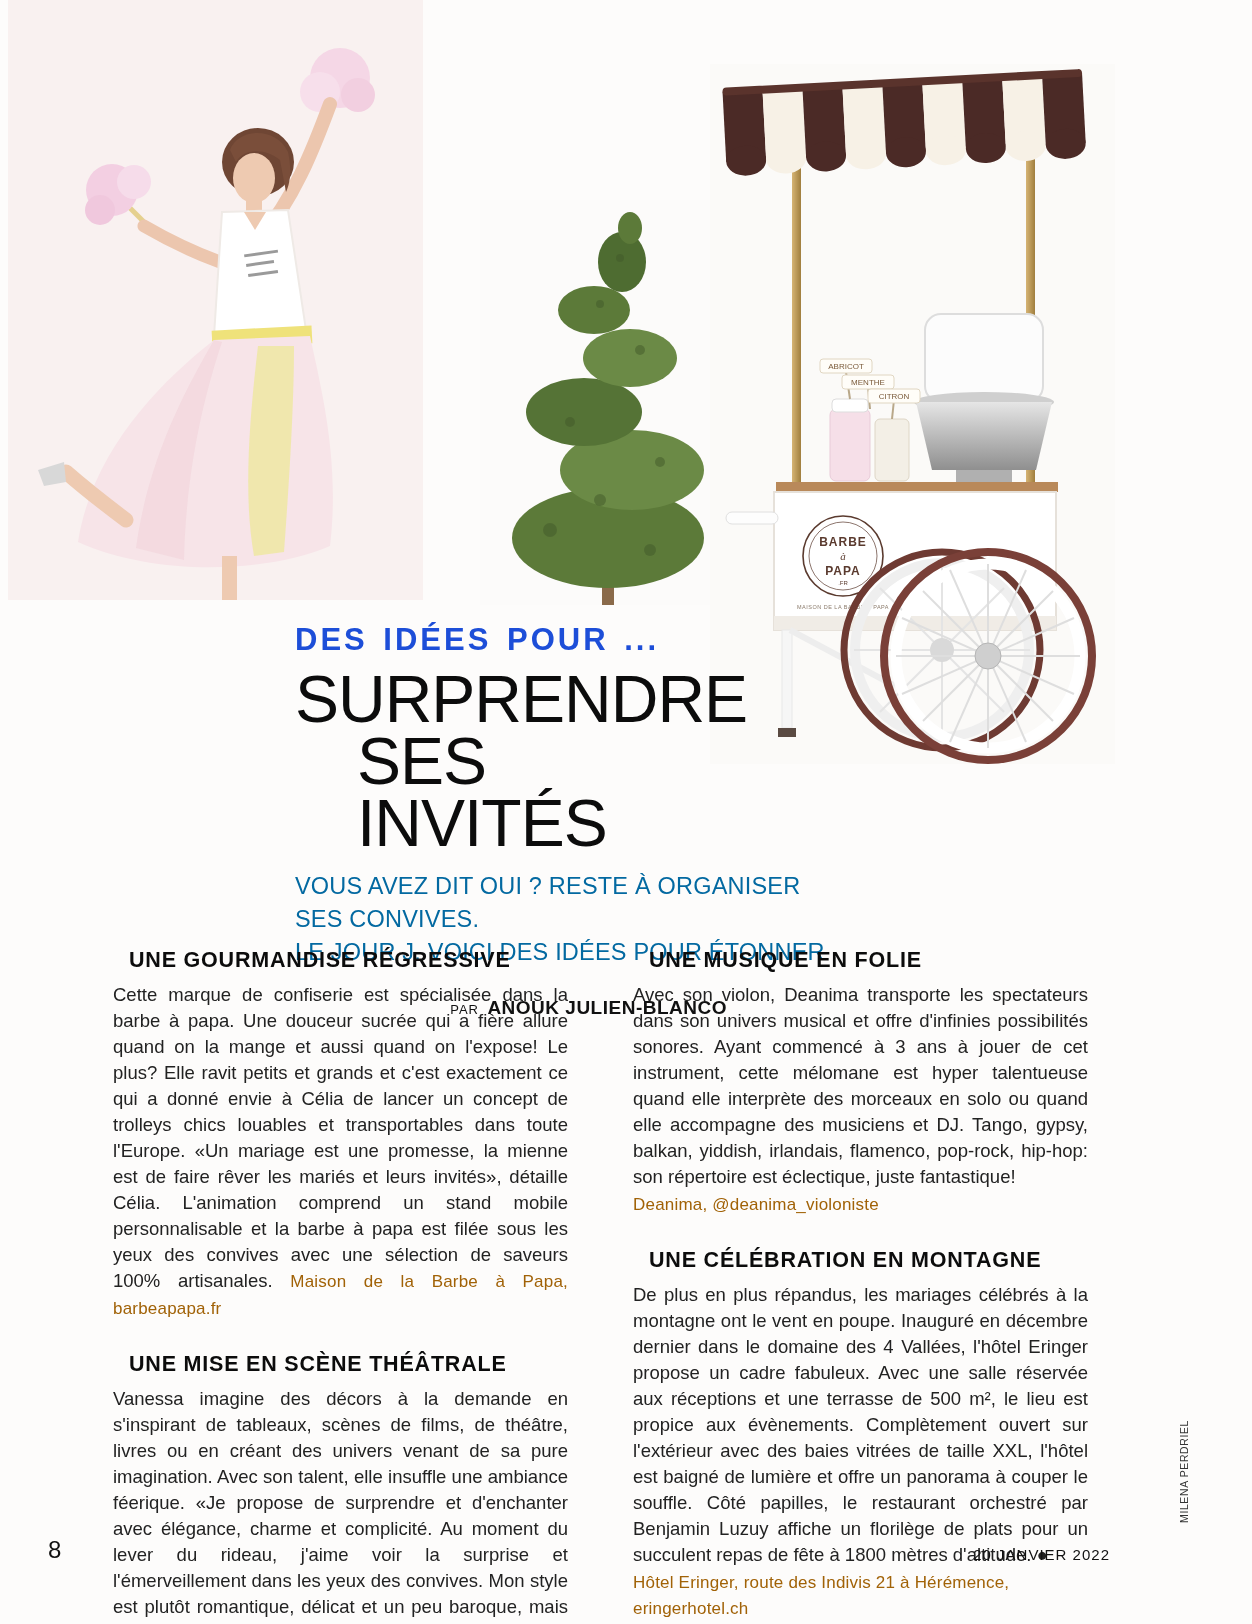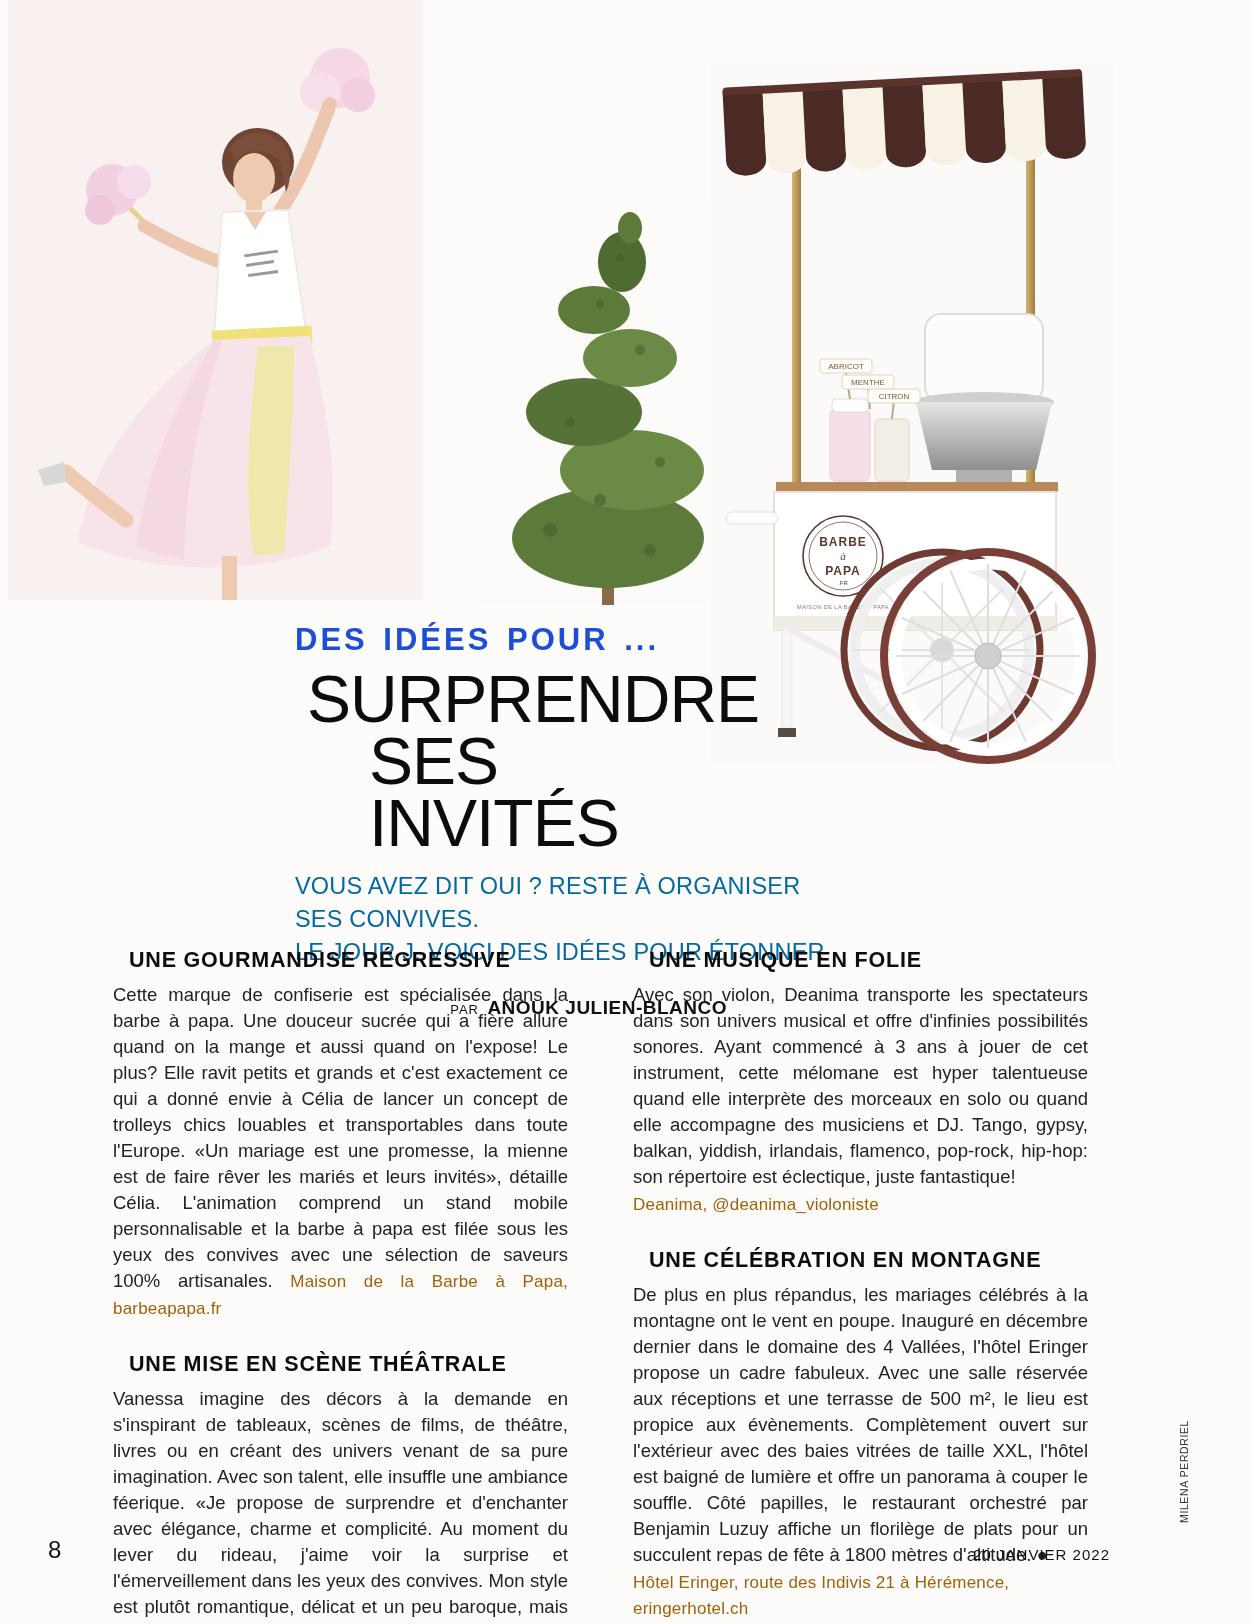--- a/index.html
+++ b/index.html
@@ -15,21 +15,21 @@
   
   .photo{position:absolute;}
   .photo svg{display:block;}
   .photo-woman{left:8px;top:0;width:415px;height:600px;}
   .photo-topiary{left:480px;top:200px;width:260px;height:405px;}
   .photo-cart{left:710px;top:64px;width:405px;height:700px;text-align:right;}
 
   
   .headline{position:absolute;left:295px;top:622px;width:432px;}
   .kicker{font-size:31px;font-weight:800;letter-spacing:3px;word-spacing:4px;color:#1d4ed8;}
-  .display{margin:10px 12px 0;font-weight:400;color:#0c0c0c;font-size:66px;line-height:62px;letter-spacing:-1px;}
+  .display{margin:10px 0 0;font-weight:400;color:#0c0c0c;font-size:66px;line-height:62px;letter-spacing:-1px;}
   .display .l2{display:block;margin-left:62px;}
   .standfirst{margin-top:16px;font-size:23.5px;line-height:33px;letter-spacing:.2px;color:#0369a1;}
   .standfirst div{white-space:nowrap;}
   .byline{margin-top:28px;text-align:right;color:#111;}
   .byline .prefix{font-size:13px;letter-spacing:1px;}
   .byline .name{font-size:19px;font-weight:600;letter-spacing:.5px;margin-left:4px;}
 
   
   .columns{position:absolute;left:113px;top:948px;width:975px;display:flex;gap:65px;}
   .col{width:455px;}

